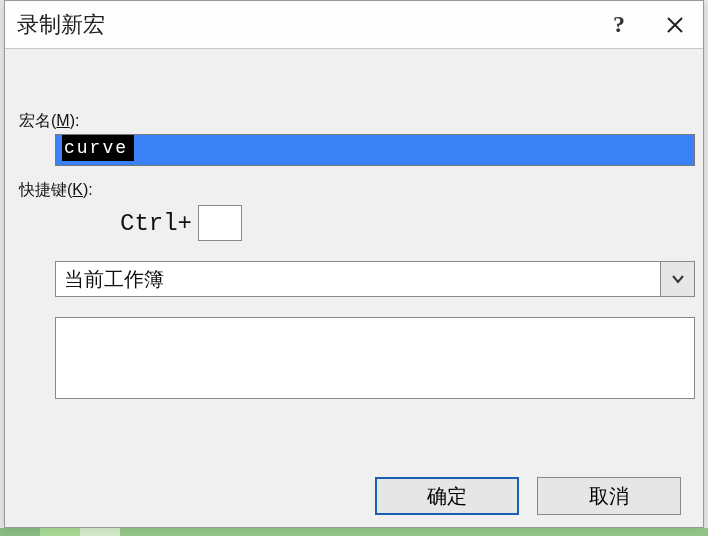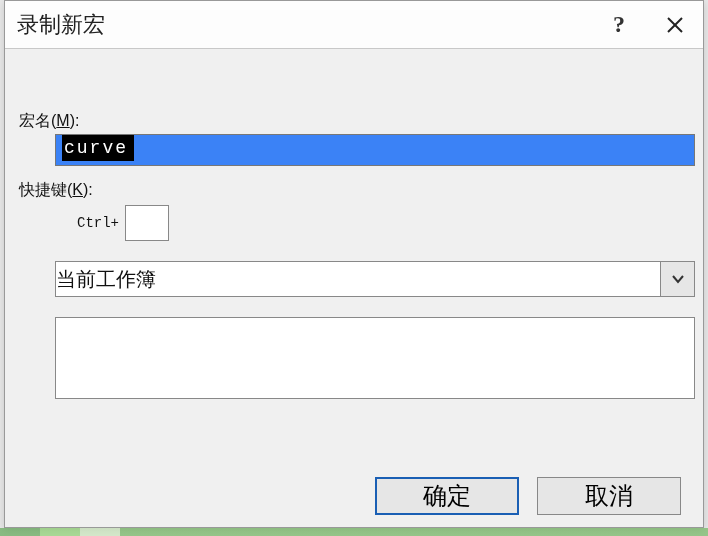--- a/index.html
+++ b/index.html
@@ -81,42 +81,43 @@
   .shortcut-row {
     margin-left: 58px;
     display: flex;
     align-items: center;
     gap: 6px;
     margin-top: 4px;
     margin-bottom: 20px;
   }
   .ctrl-label {
     font-family: "Courier New", monospace;
-    font-size: 14px;
+    font-size: 24px;
+    margin-left: 43px;
   }
   .shortcut-input {
     width: 44px; height: 36px;
     border: 1px solid #888;
     background: #fff;
     text-align: center;
     font-size: 18px;
     font-family: "Courier New", monospace;
   }
   .combo {
     margin-left: 36px;
     width: 640px;
     height: 36px;
     display: flex;
     border: 1px solid #888;
     background: #fff;
     margin-bottom: 20px;
   }
   .combo-text {
     flex: 1;
-    padding: 4px 0;
+    padding: 4px 8px;
     font-size: 20px;
     display: flex;
     align-items: center;
   }
   .combo-btn {
     width: 34px;
     border-left: 1px solid #888;
     background: #e6e6e6;
     display: flex; align-items: center; justify-content: center;
   }
@@ -137,21 +138,21 @@
     display: flex;
     align-items: center;
     justify-content: flex-end;
     gap: 18px;
     padding-right: 22px;
   }
   .btn {
     width: 144px; height: 38px;
     border: 1px solid #888;
     background: #e6e6e6;
-    font-size: 24px;
+    font-size: 20px;
     display: flex; align-items: center; justify-content: center;
     cursor: pointer;
   }
   .btn.primary {
     border: 2px solid #1a5fb4;
     background: #e6e6e6;
   }
   .green-strip {
     position: absolute;
     left: 0; right: 0; bottom: 0;

